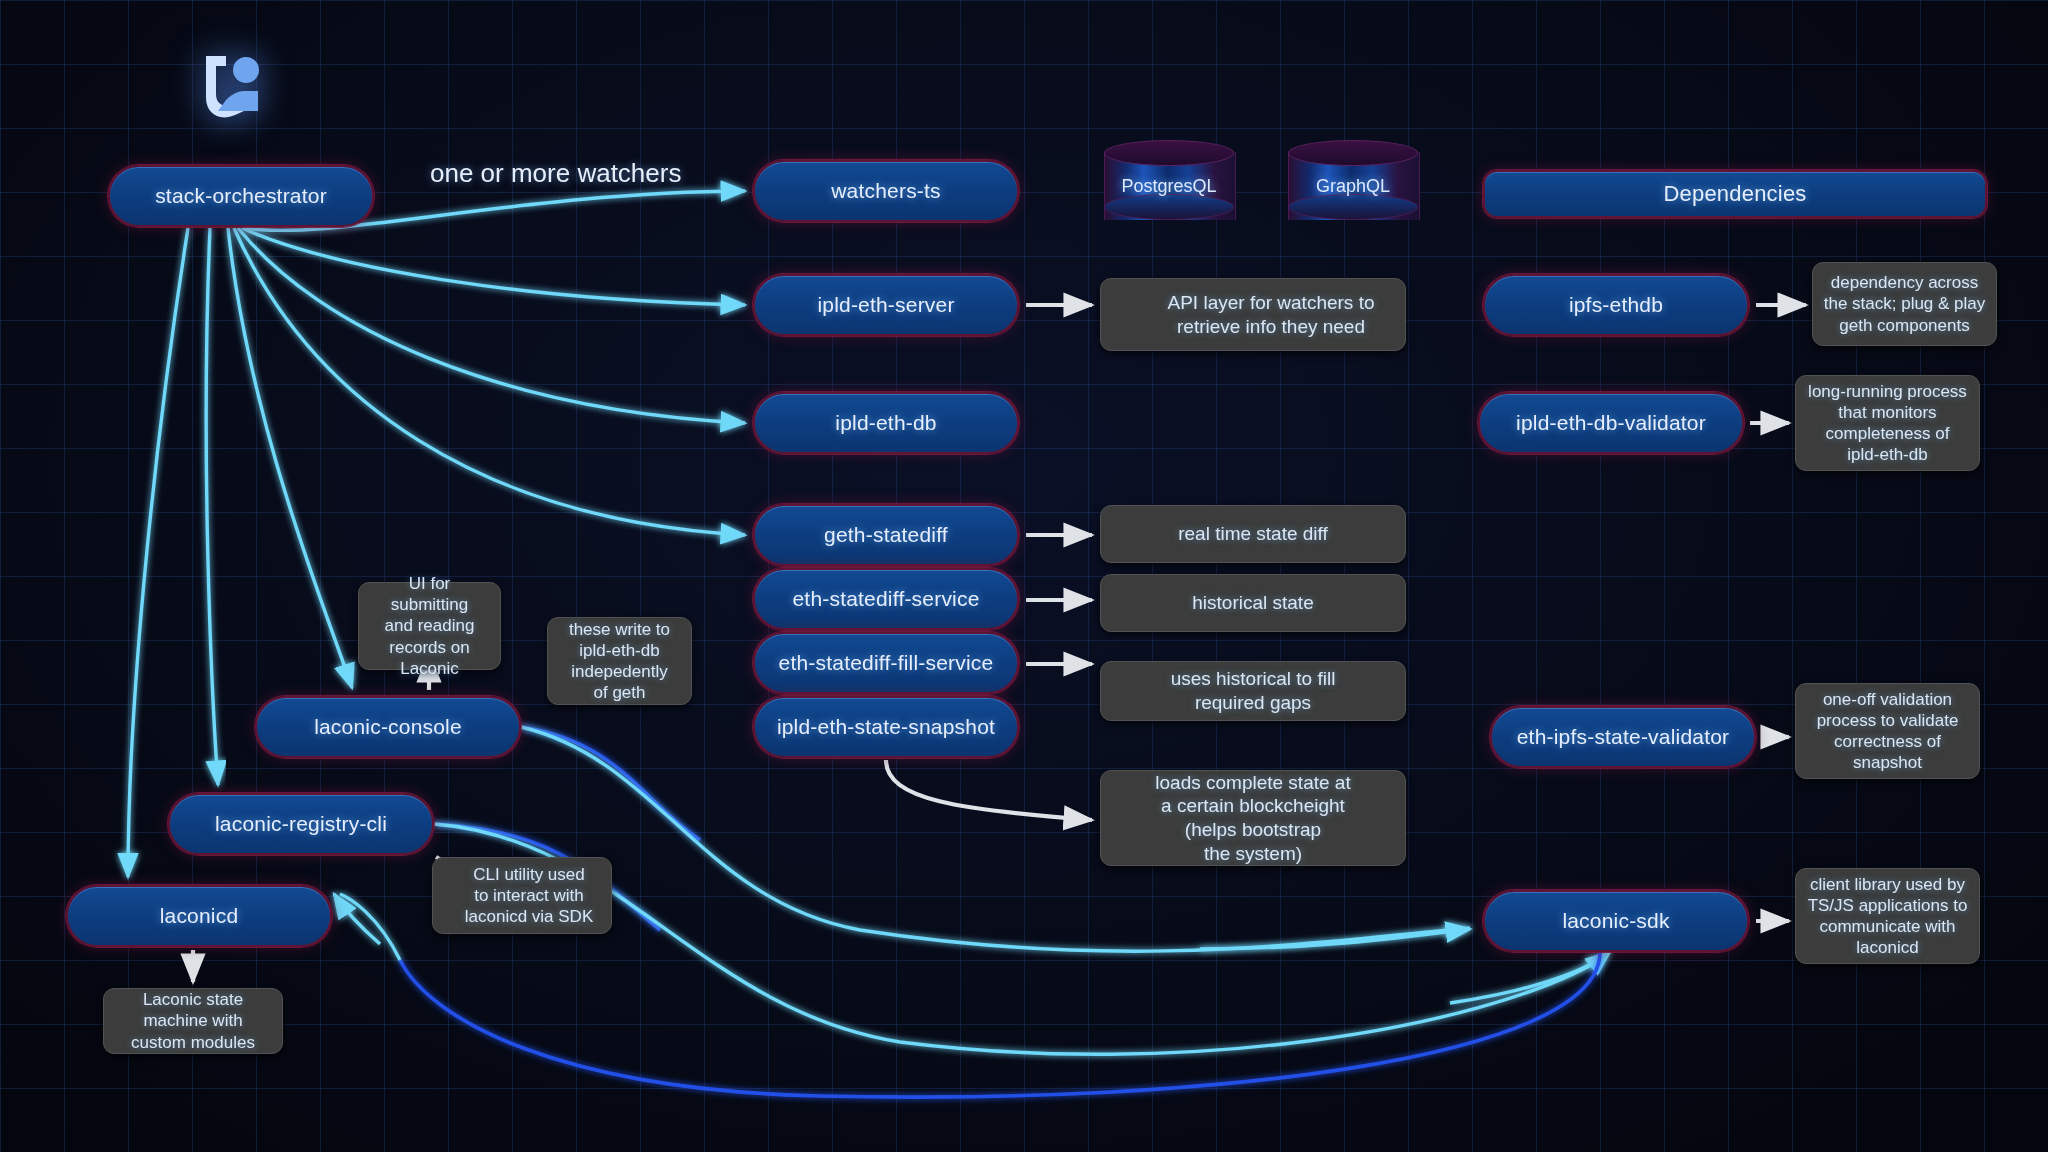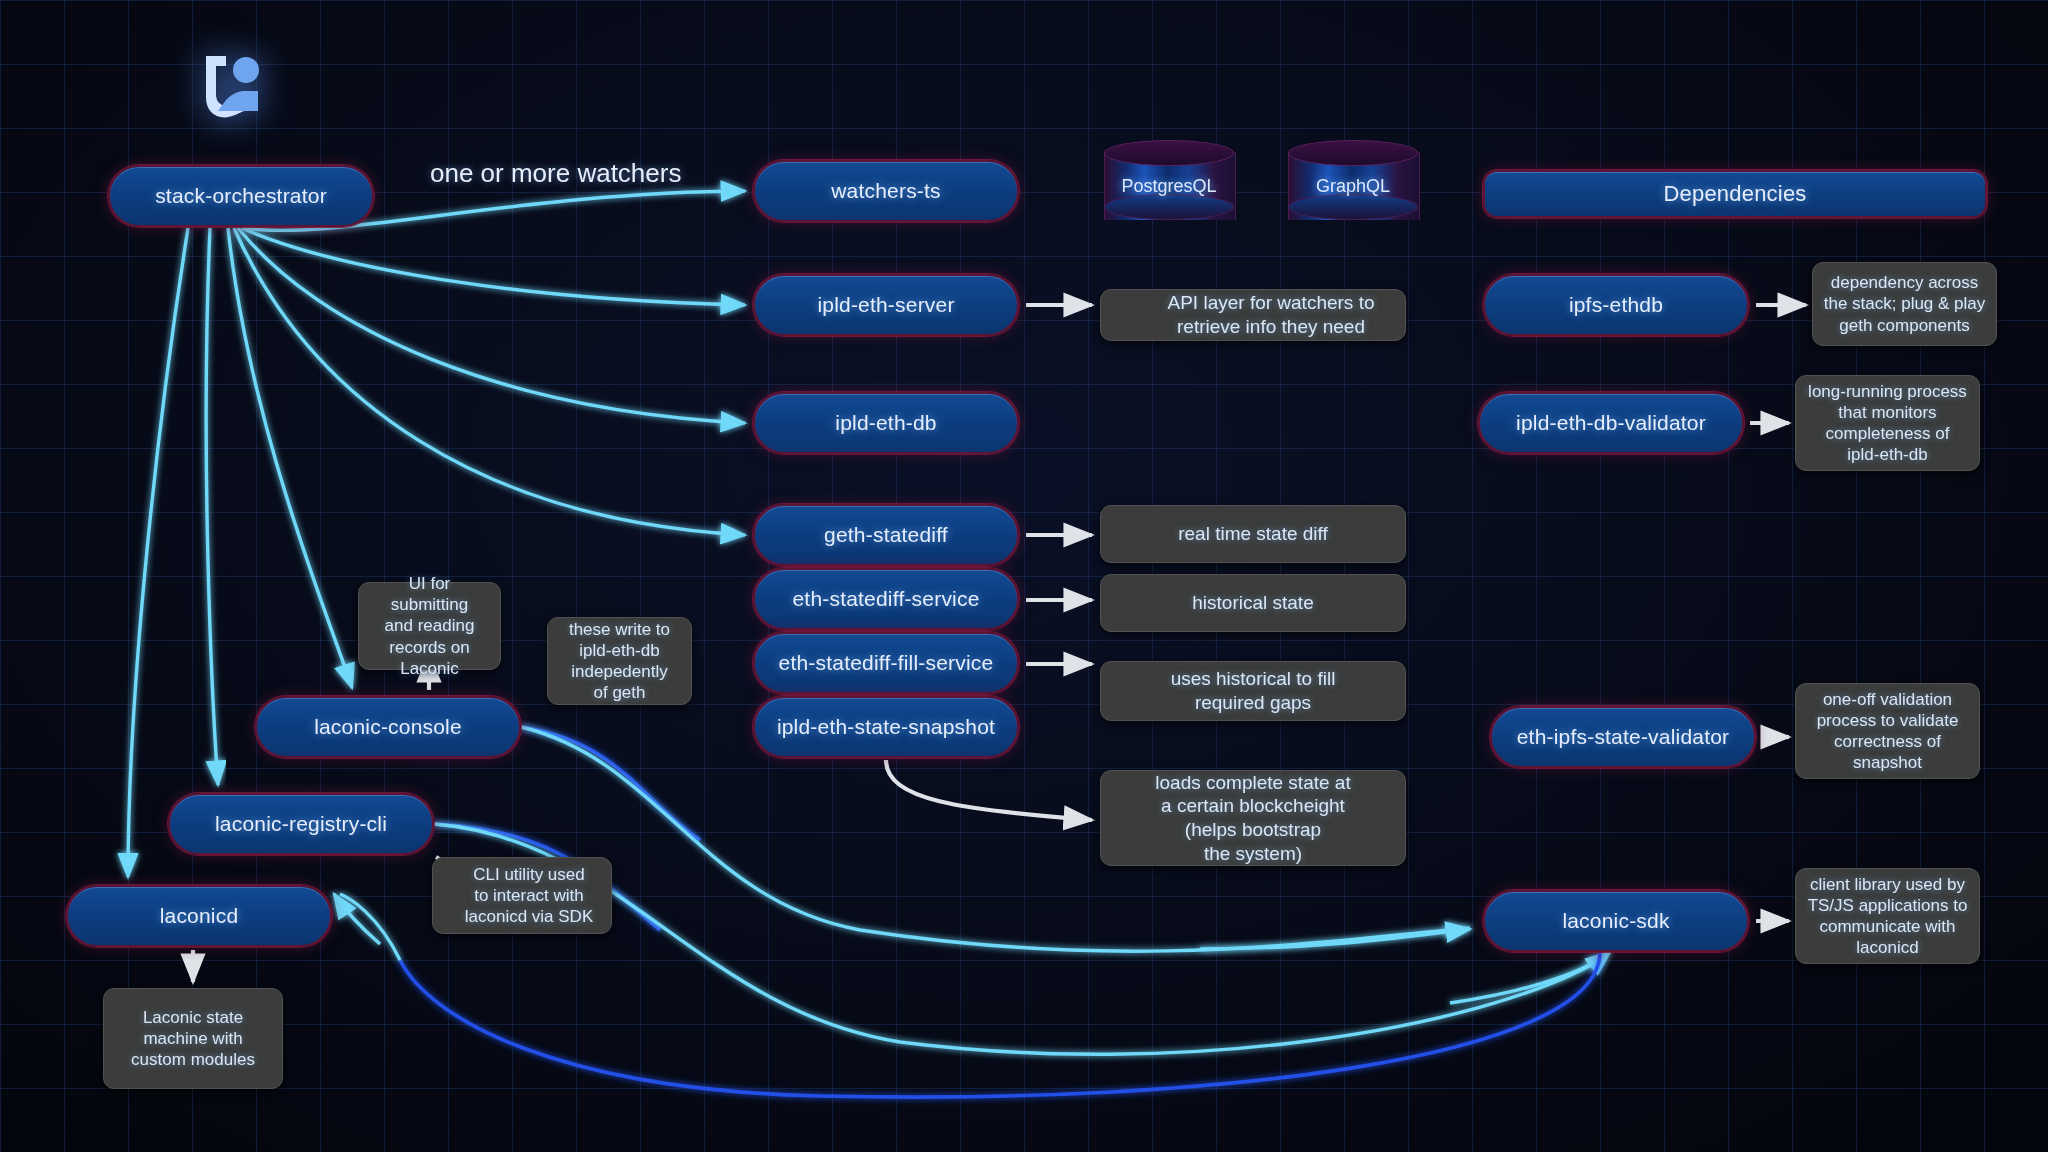--- a/index.html
+++ b/index.html
@@ -167,29 +167,29 @@
         <div class="lbl">PostgresQL</div>
       </div>
       <div class="cyl" style="left: 1288px; top: 140px;">
         <div class="body"></div>
         <div class="bot"></div>
         <div class="top"></div>
         <div class="lbl">GraphQL</div>
       </div>
     </div>
   <div id="notes">
-      <div class="note one" style="left: 1100px; top: 289px; width: 306px; height: 52px; padding-left: 46px;">API layer for watchers to<br>retrieve info they need</div>
+      <div class="note one" style="left: 1100px; top: 278px; width: 306px; height: 73px; padding-left: 46px;">API layer for watchers to<br>retrieve info they need</div>
       <div class="note" style="left: 1812px; top: 262px; width: 185px; height: 84px;">dependency across<br>the stack; plug &amp; play<br>geth components</div>
       <div class="note" style="left: 1795px; top: 375px; width: 185px; height: 96px;">long-running process<br>that monitors<br>completeness of<br>ipld-eth-db</div>
       <div class="note one" style="left: 1100px; top: 505px; width: 306px; height: 58px;">real time state diff</div>
       <div class="note one" style="left: 1100px; top: 574px; width: 306px; height: 58px;">historical state</div>
       <div class="note one" style="left: 1100px; top: 641px; width: 306px; height: 60px; margin-top: 20px;">uses historical to fill<br>required gaps</div>
       <div class="note" style="left: 358px; top: 558px; width: 143px; height: 88px; margin-top: 24px;">UI for submitting<br>and reading<br>records on<br>Laconic</div>
       <div class="note" style="left: 547px; top: 617px; width: 145px; height: 88px;">these write to<br>ipld-eth-db<br>indepedently<br>of geth</div>
       <div class="note one" style="left: 1100px; top: 770px; width: 306px; height: 96px;">loads complete state at<br>a certain blockcheight<br>(helps bootstrap<br>the system)</div>
       <div class="note" style="left: 1795px; top: 683px; width: 185px; height: 96px;">one-off validation<br>process to validate<br>correctness of<br>snapshot</div>
       <div class="note" style="left: 432px; top: 857px; width: 180px; height: 77px; padding-left: 24px;">CLI utility used<br>to interact with<br>laconicd via SDK</div>
       <div class="note" style="left: 1795px; top: 868px; width: 185px; height: 96px;">client library used by<br>TS/JS applications to<br>communicate with<br>laconicd</div>
-      <div class="note" style="left: 103px; top: 988px; width: 180px; height: 101px;">Laconic state<br>machine with<br>custom modules</div>
+      <div class="note" style="left: 103px; top: 988px; width: 180px; height: 66px;">Laconic state<br>machine with<br>custom modules</div>
     </div>
 
   <div class="elabel" style="left:430px;top:158px">one or more watchers</div>
 </div>
 
 </body></html>

